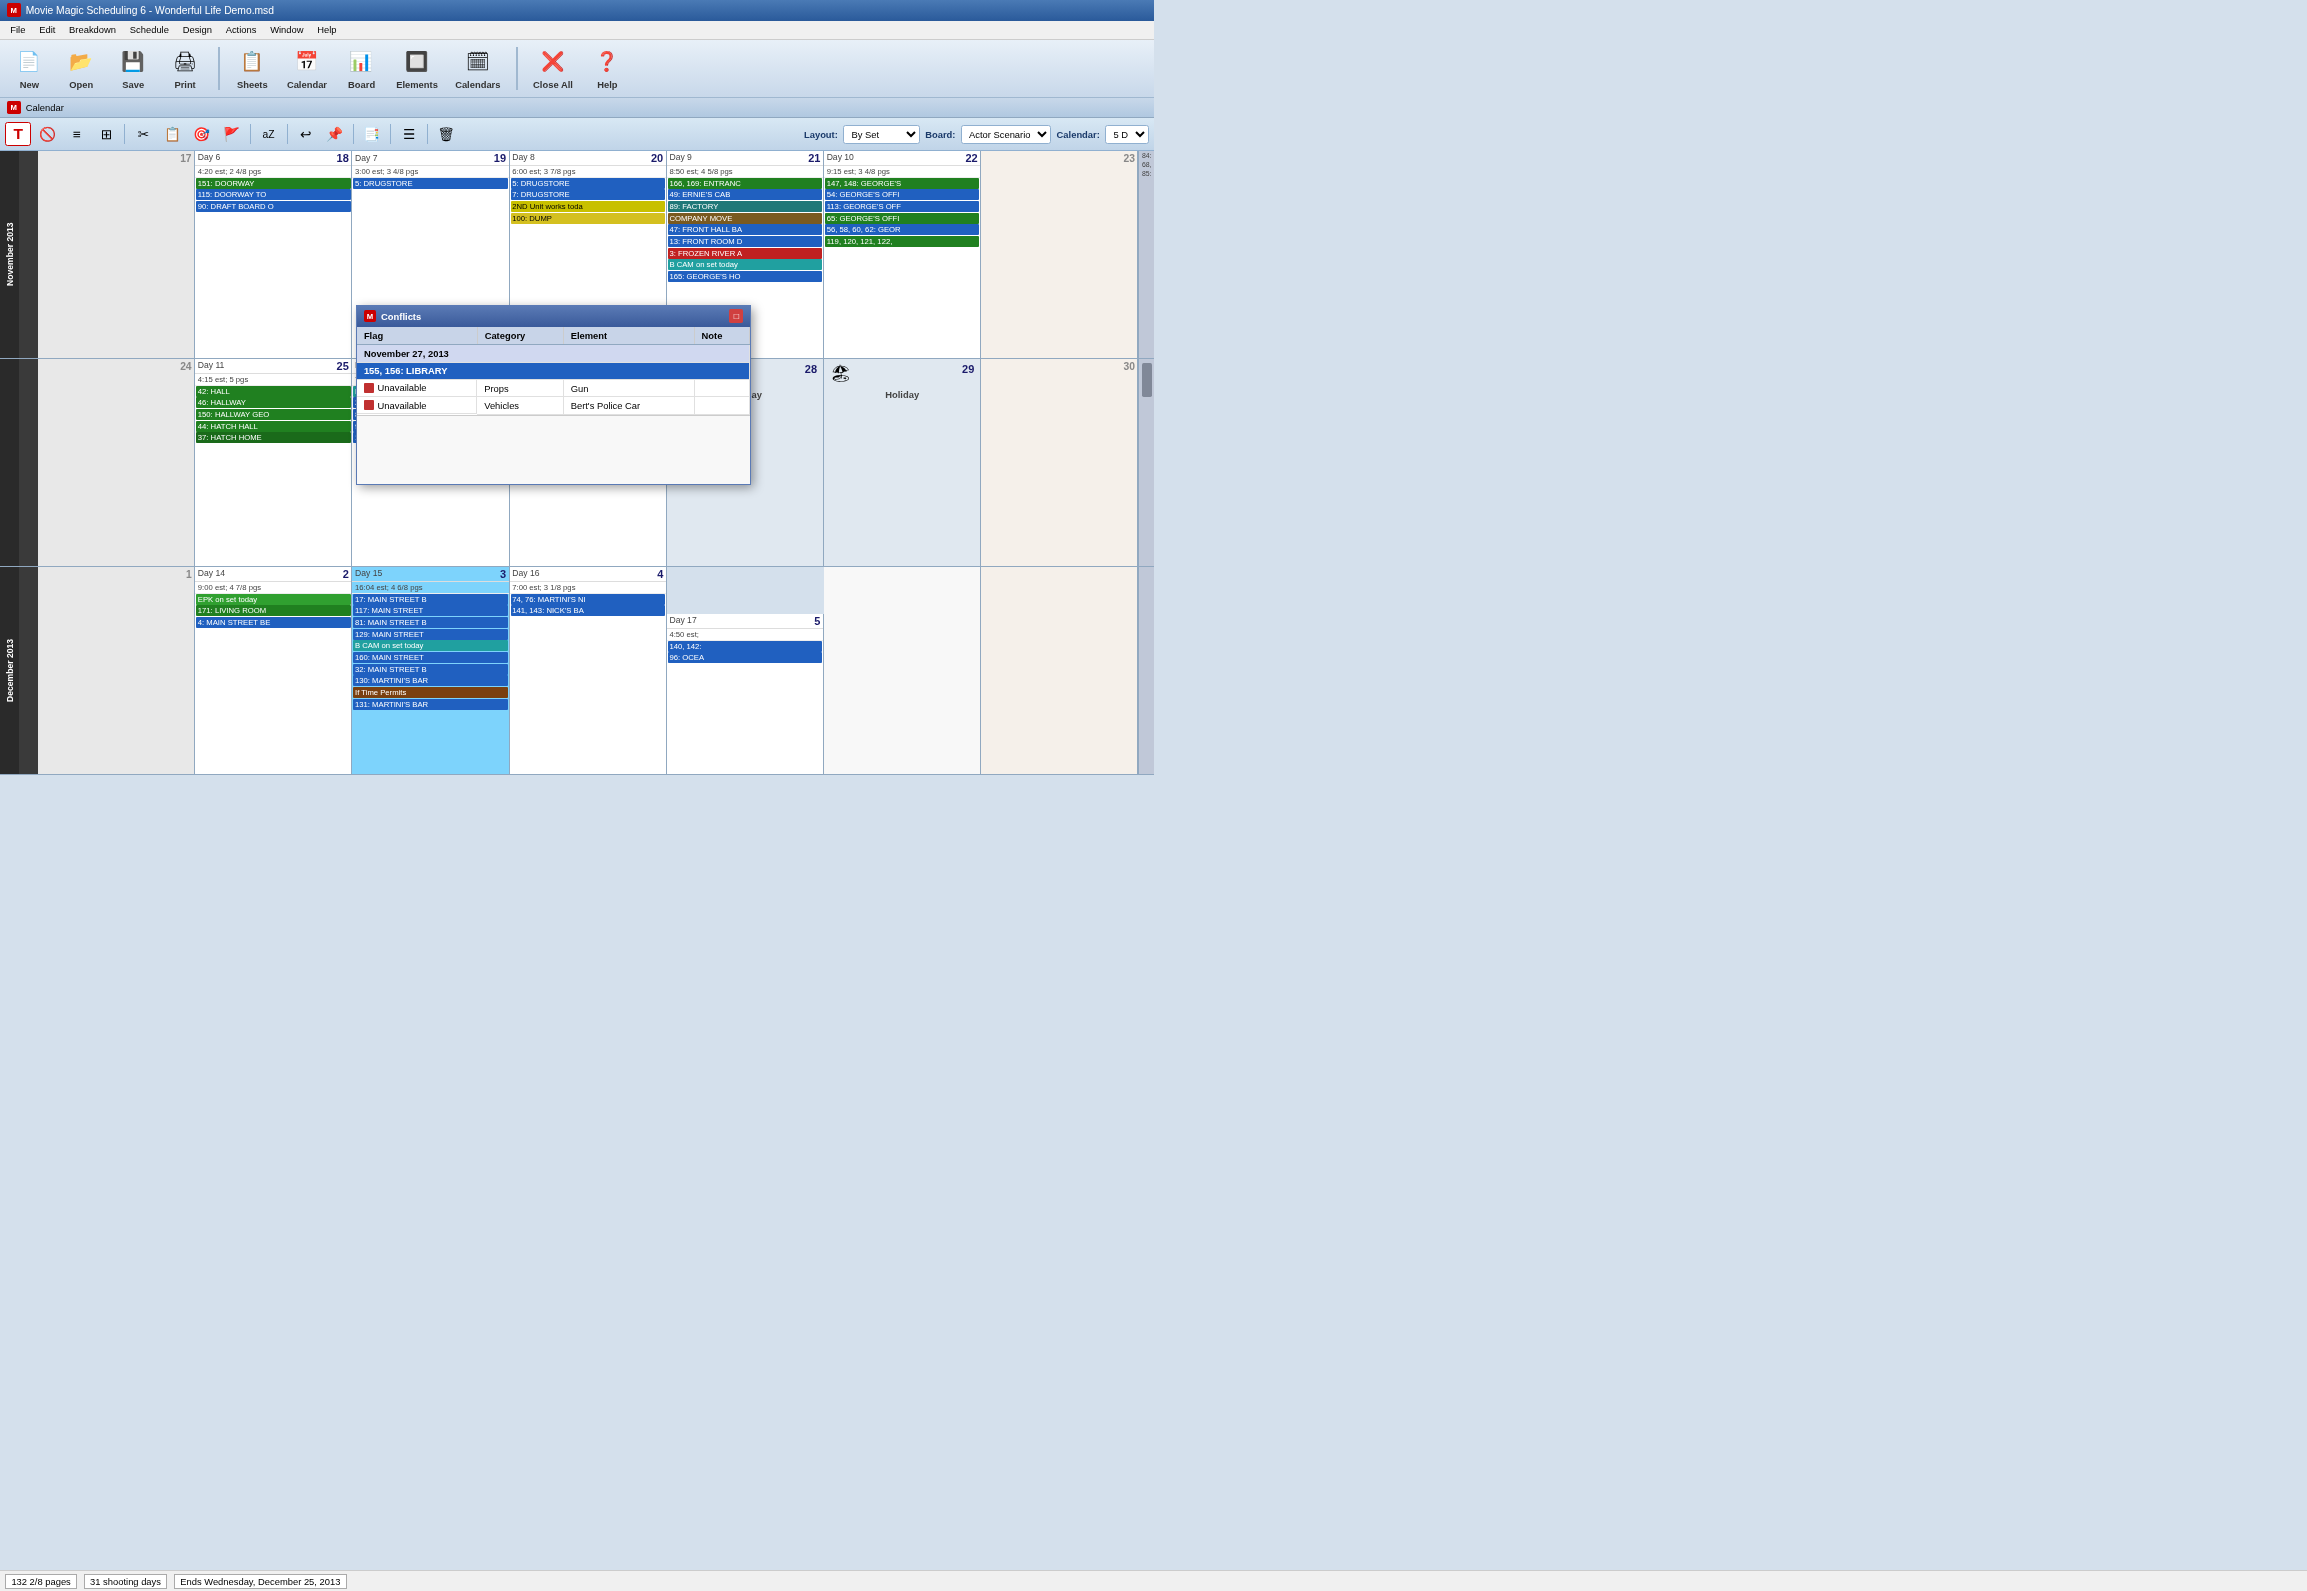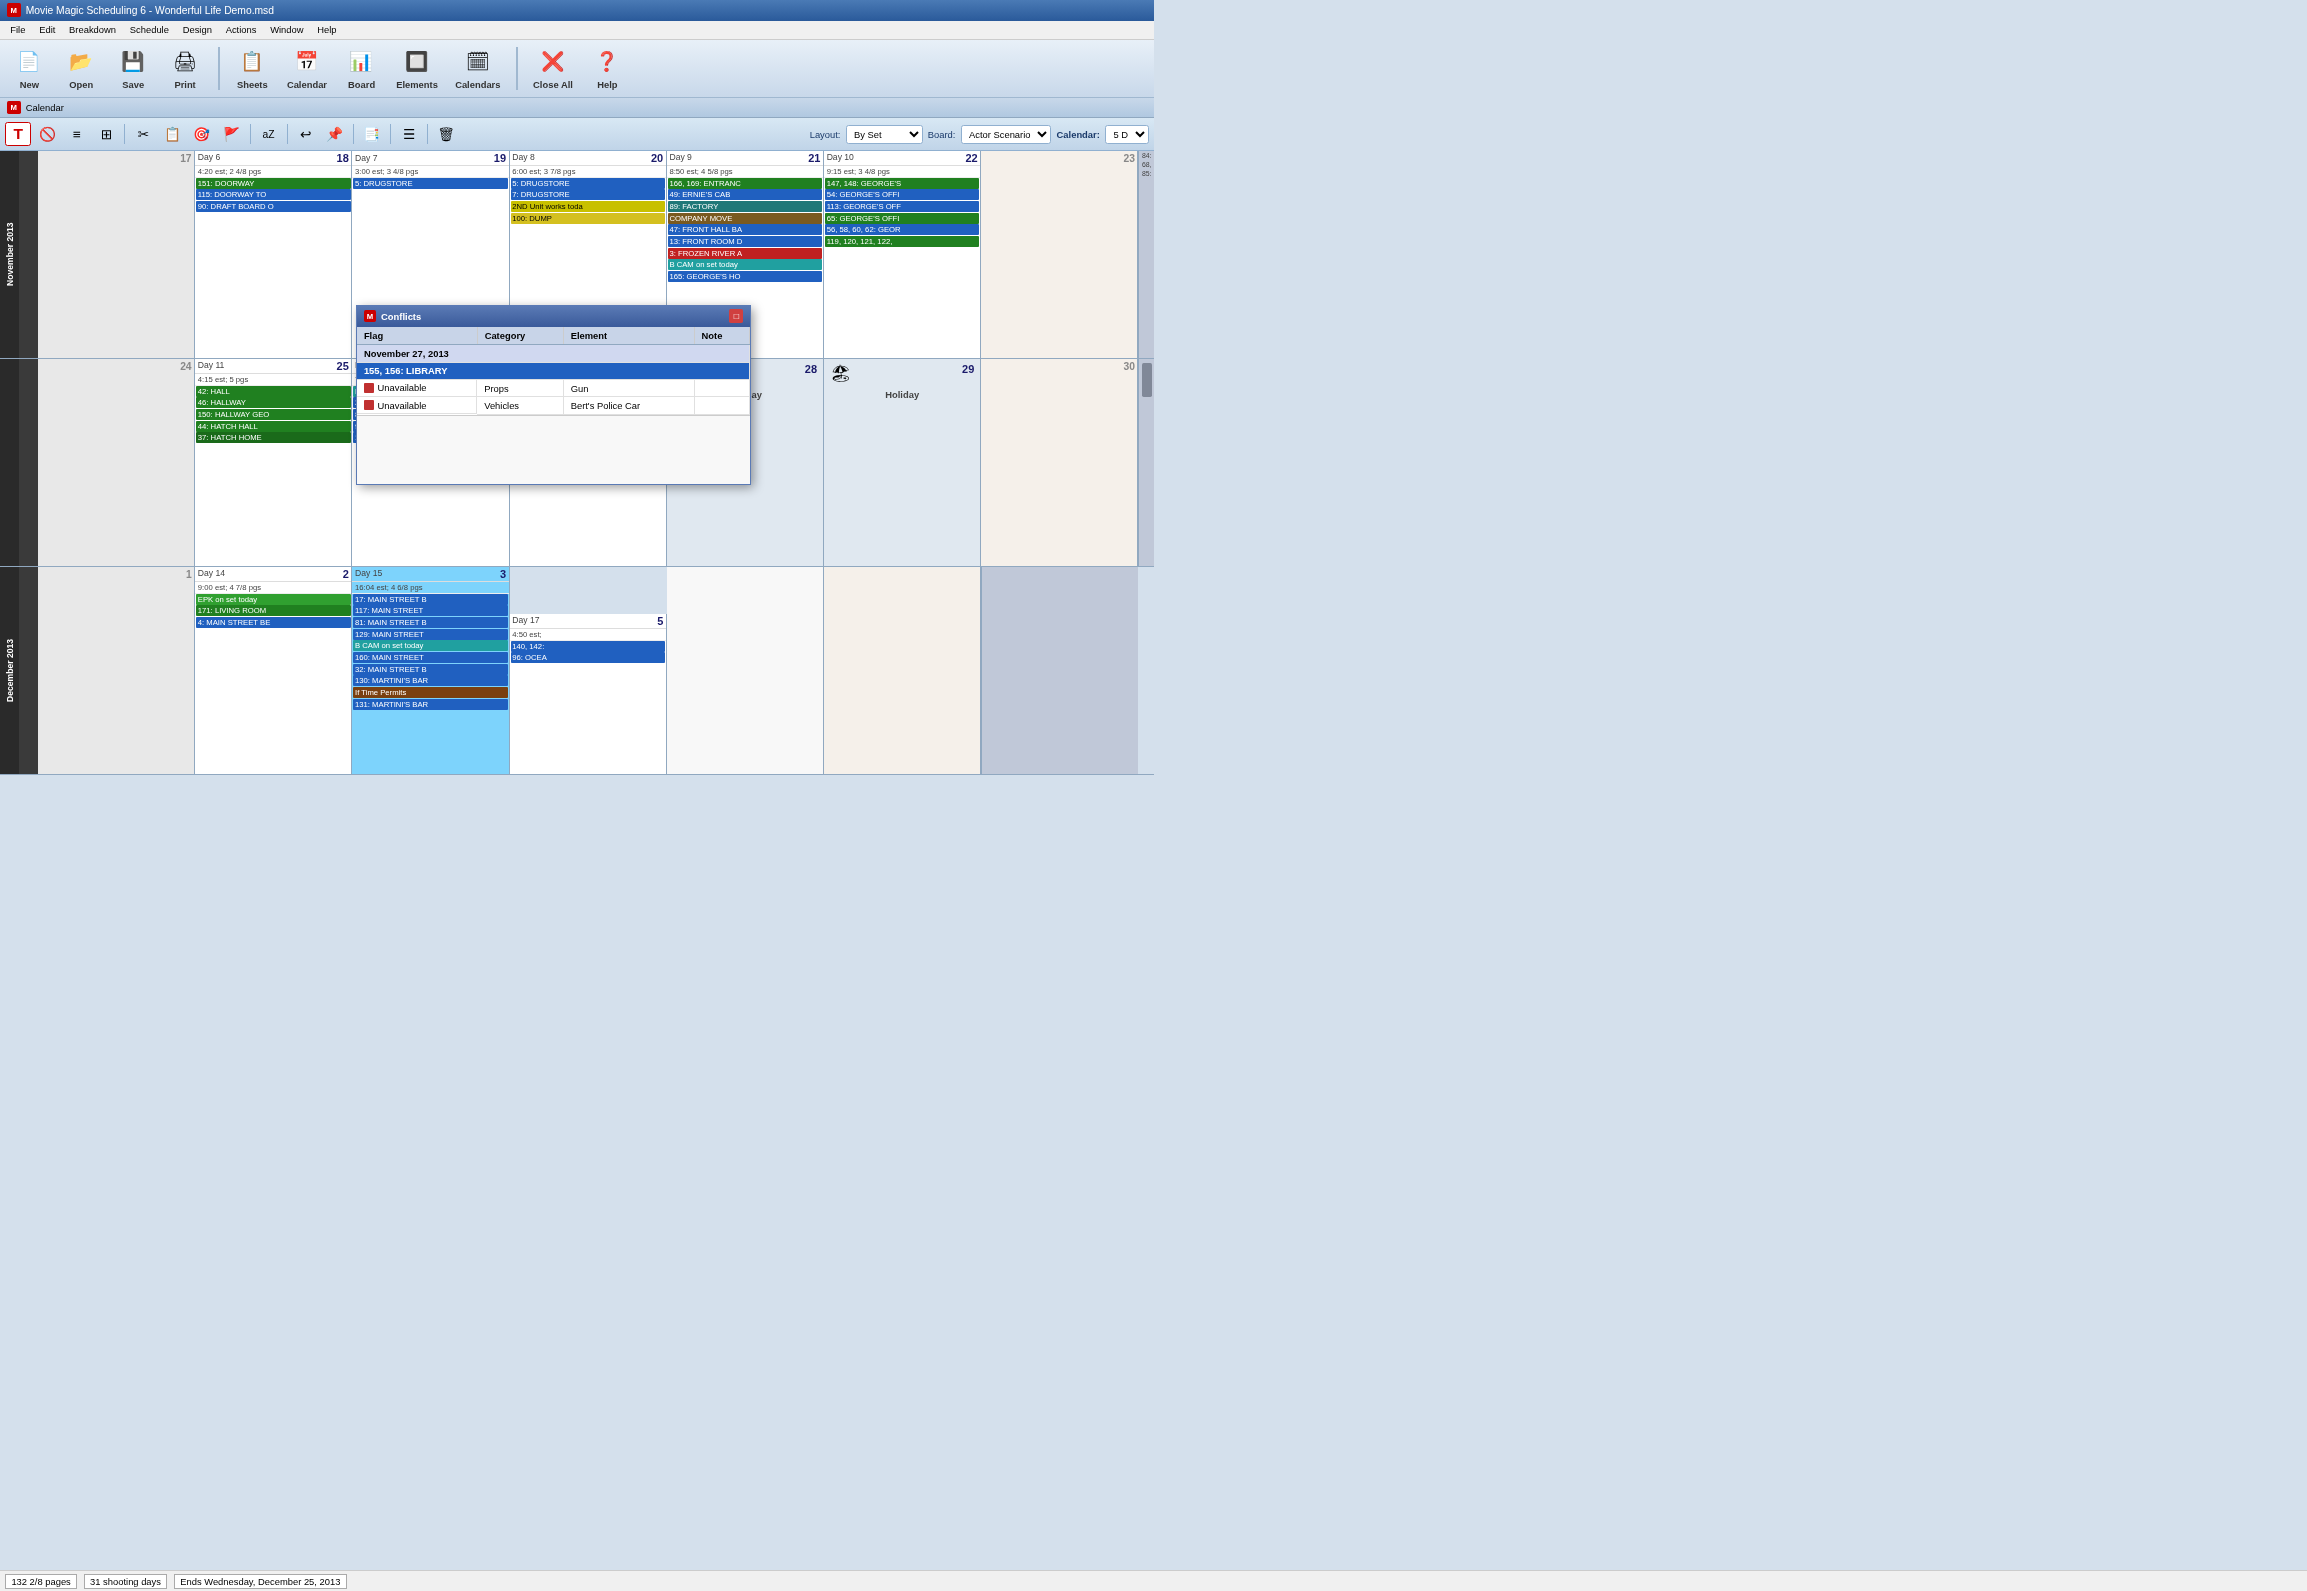--- a/index.html
+++ b/index.html
@@ -23,21 +23,21 @@
     
     #section-header { background: linear-gradient(to bottom, #c8d8ea, #b0c8e0); border-bottom: 0.9px solid #90a8c0; padding: 2.6px 6.9px; display: flex; align-items: center; gap: 5.2px; height: 20.6px; }
     #section-header .sec-icon { width: 13.7px; height: 13.7px; background: #c00; border-radius: 1.7px; display: inline-flex; align-items: center; justify-content: center; color: white; font-size: 7.7px; font-weight: bold; }
     
     
     #secondary-toolbar { background: linear-gradient(to bottom, #d8e8f4, #c0d4e8); border-bottom: 1.7px solid #90b0d0; padding: 2.6px 5.2px; display: flex; align-items: center; gap: 3.4px; height: 33px; }
     .sec-btn { width: 26px; height: 24px; display: flex; align-items: center; justify-content: center; cursor: pointer; border-radius: 2.6px; font-size: 13.7px; }
     .sec-btn.active { background: #fff; border: 0.9px solid #90b0d0; }
     .sec-sep { width: 0.9px; height: 20.6px; background: #90b0d0; margin: 0 1.7px; }
     .layout-group { display: flex; align-items: center; gap: 5.2px; margin-left: auto; }
-    .layout-label { font-size: 9.4px; font-weight: normal; color: #1a3a6a; }
+    .layout-label { font-size: 9.4px; font-weight: bold; color: #1a3a6a; }
     .layout-select { height: 19px; border: 0.9px solid #90b0d0; border-radius: 2.6px; background: white; font-size: 9.4px; padding: 0 3.4px; min-width: 77px; }
     .calendar-label { font-size: 9.4px; font-weight: bold; color: #1a3a6a; }
     
     
     #calendar-area { display: flex; height: calc(796px - 20.6px - 19px - 58px - 20.6px - 33px - 20.6px); }
     .day-header { text-align: center; font-weight: bold; font-size: 11px; padding: 4.3px 0; border-right: 0.9px solid #90a8c0; color: #1a1a6a; }
     .day-header.sunday { background: #e8e0d8; }
     .day-header.saturday { background: #e8e0d8; }
     .day-header.thursday { background: #c8d4f0; }
     .cal-cell { border-right: 0.9px solid #90a8c0; background: white; overflow: hidden; position: relative; display: flex; flex-direction: column; }
@@ -374,20 +374,29 @@
           <div class="scene-item color-blue">81: MAIN STREET B</div>
           <div class="scene-item color-blue">129: MAIN STREET</div>
           <div class="scene-item" style="background:#20a0a0;">B CAM on set today</div>
           <div class="scene-item color-blue">160: MAIN STREET</div>
           <div class="scene-item color-blue">32: MAIN STREET B</div>
           <div class="scene-item color-blue">130: MARTINI'S BAR</div>
           <div class="scene-item" style="background:#7a4010;">If Time Permits</div>
           <div class="scene-item color-blue">131: MARTINI'S BAR</div>
         </div>
 
+        <div class="cal-cell" style="border-right:0.9px solid #90a8c0;display:flex;flex-direction:column;overflow:hidden;background:white;">
+          <div style="display:flex;justify-content:space-between;padding:0.9px 2.6px;border-bottom:0.9px solid #ddd;">
+            <span style="font-size:8.6px;color:#444;">Day 16</span>
+            <span style="font-size:11px;font-weight:bold;color:#1a1a6a;">4</span>
+          </div>
+          <div style="font-size:7.7px;color:#444;padding:0.9px 2.6px;border-bottom:0.9px solid #eee;">7:00 est; 3 1/8 pgs</div>
+          <div class="scene-item color-blue">74, 76: MARTINI'S NI</div>
+          <div class="scene-item color-blue">141, 143: NICK'S BA</div>
+        </div>
 
         <div class="cal-cell" style="border-right:0.9px solid #90a8c0;display:flex;flex-direction:column;overflow:hidden;background:white;margin-top:47px;">
           <div style="display:flex;justify-content:space-between;padding:0.9px 2.6px;border-bottom:0.9px solid #ddd;">
             <span style="font-size:8.6px;color:#444;">Day 17</span>
             <span style="font-size:11px;font-weight:bold;color:#1a1a6a;">5</span>
           </div>
           <div style="font-size:7.7px;color:#444;padding:0.9px 2.6px;border-bottom:0.9px solid #eee;">4:50 est;</div>
           <div class="scene-item color-blue">140, 142:</div>
           <div class="scene-item color-blue">96: OCEA</div>
         </div>

